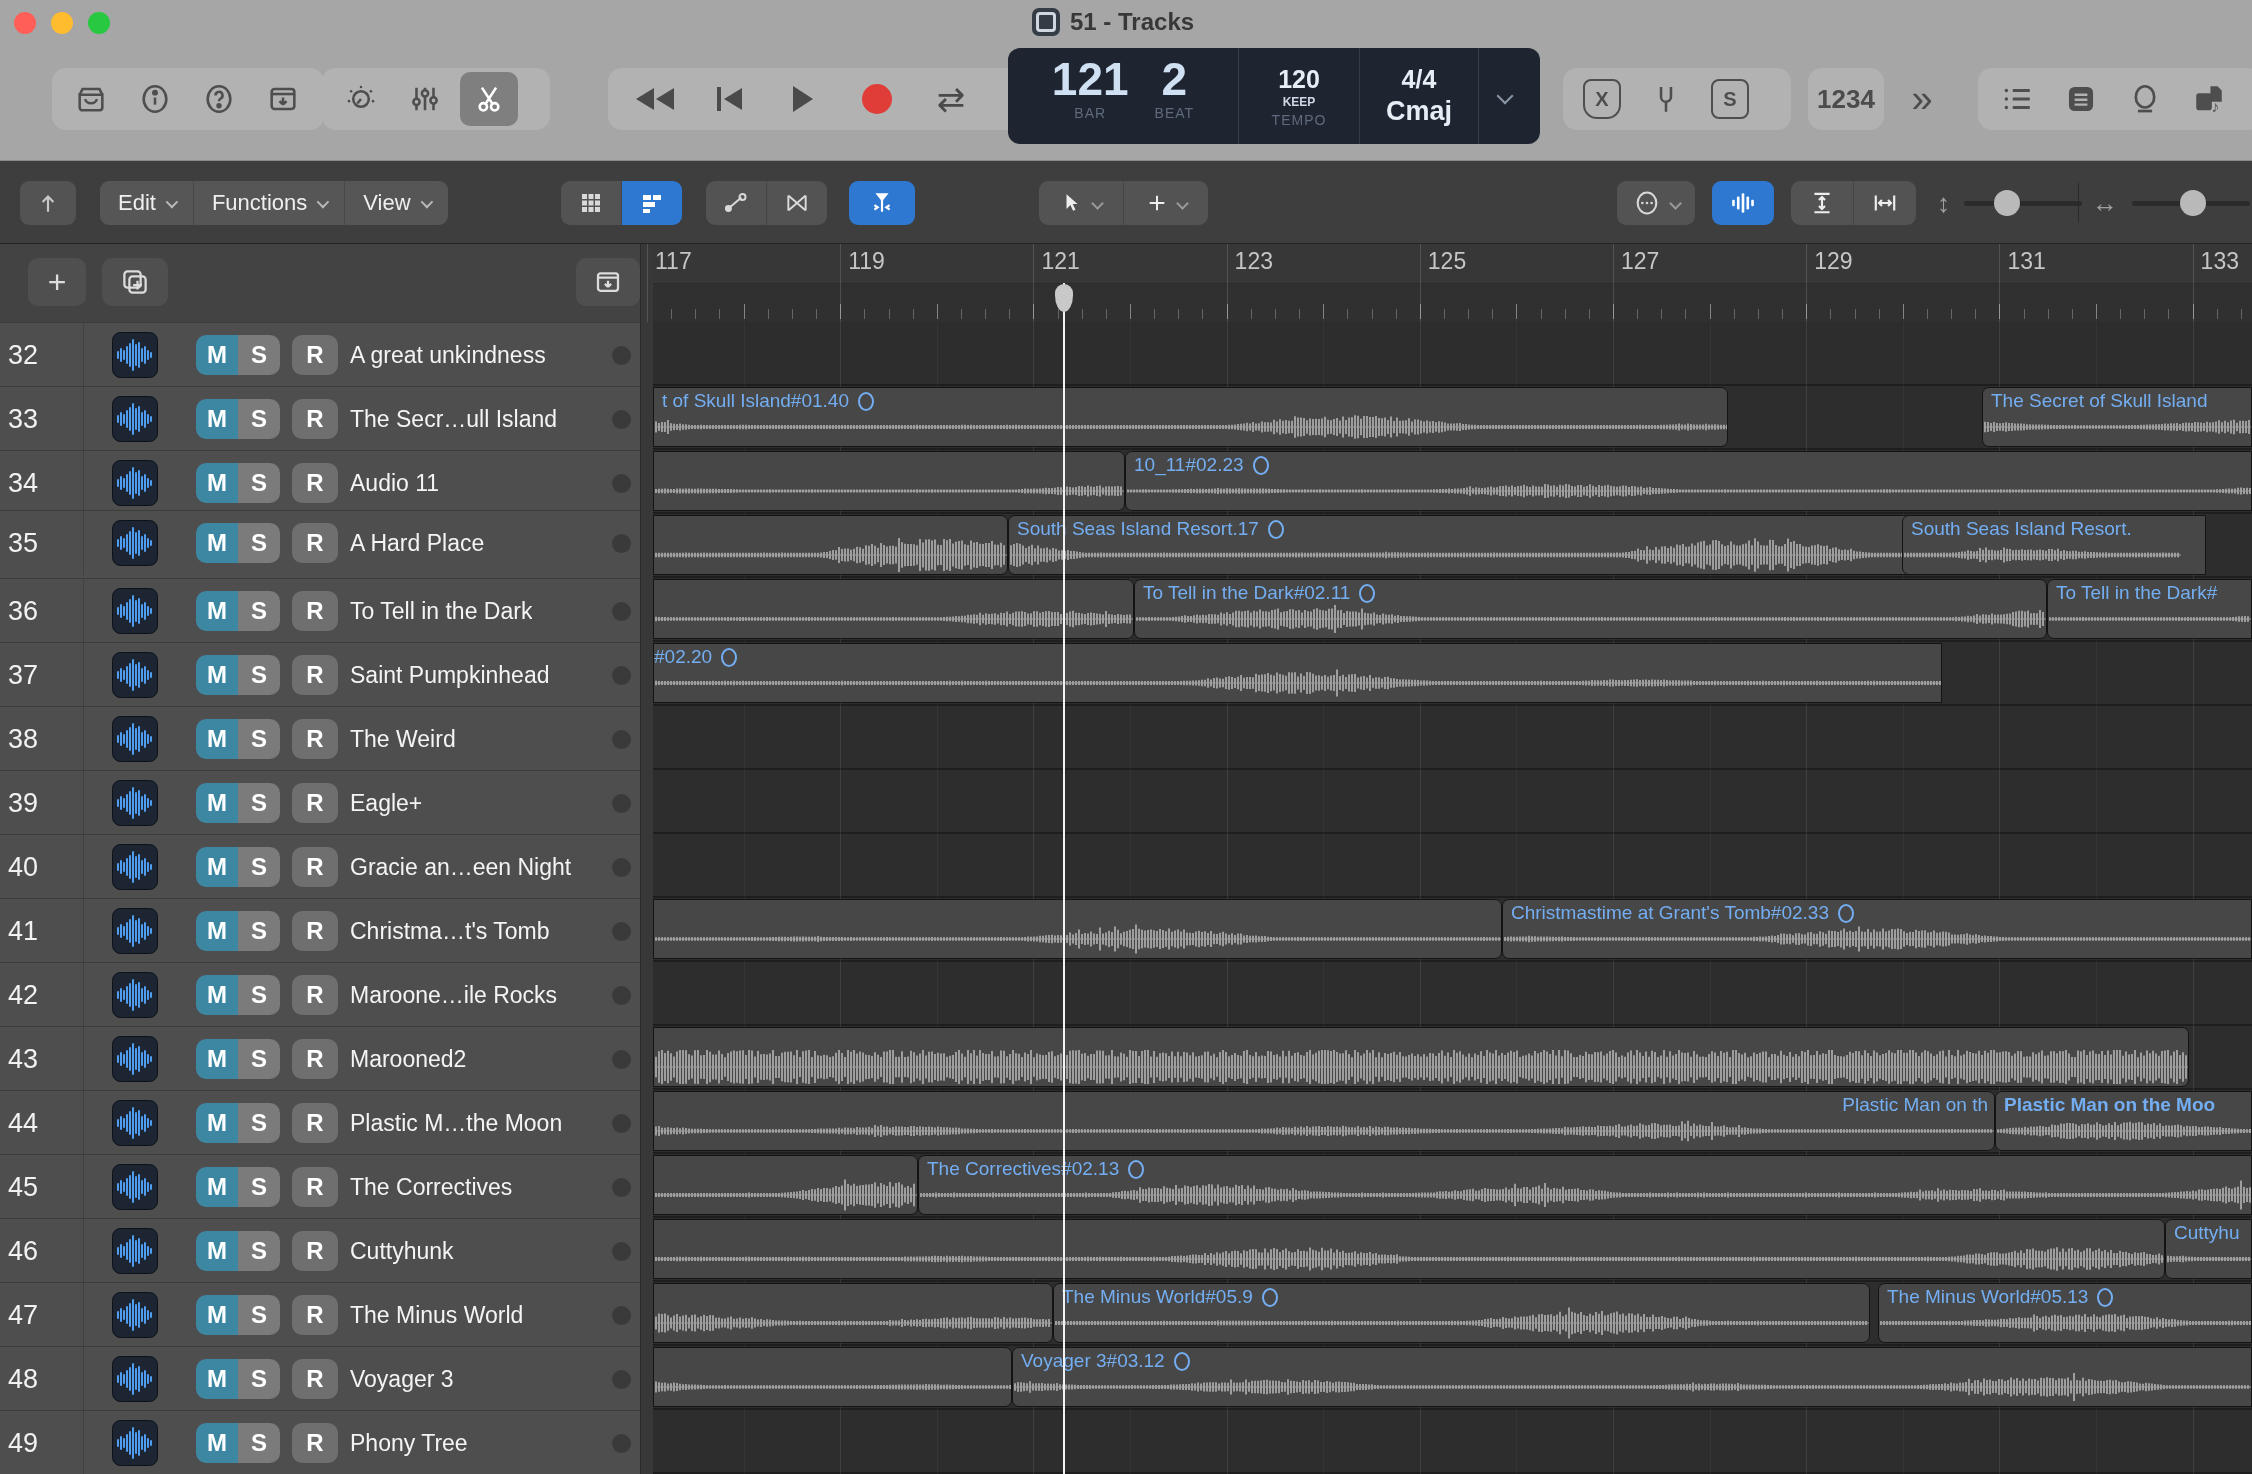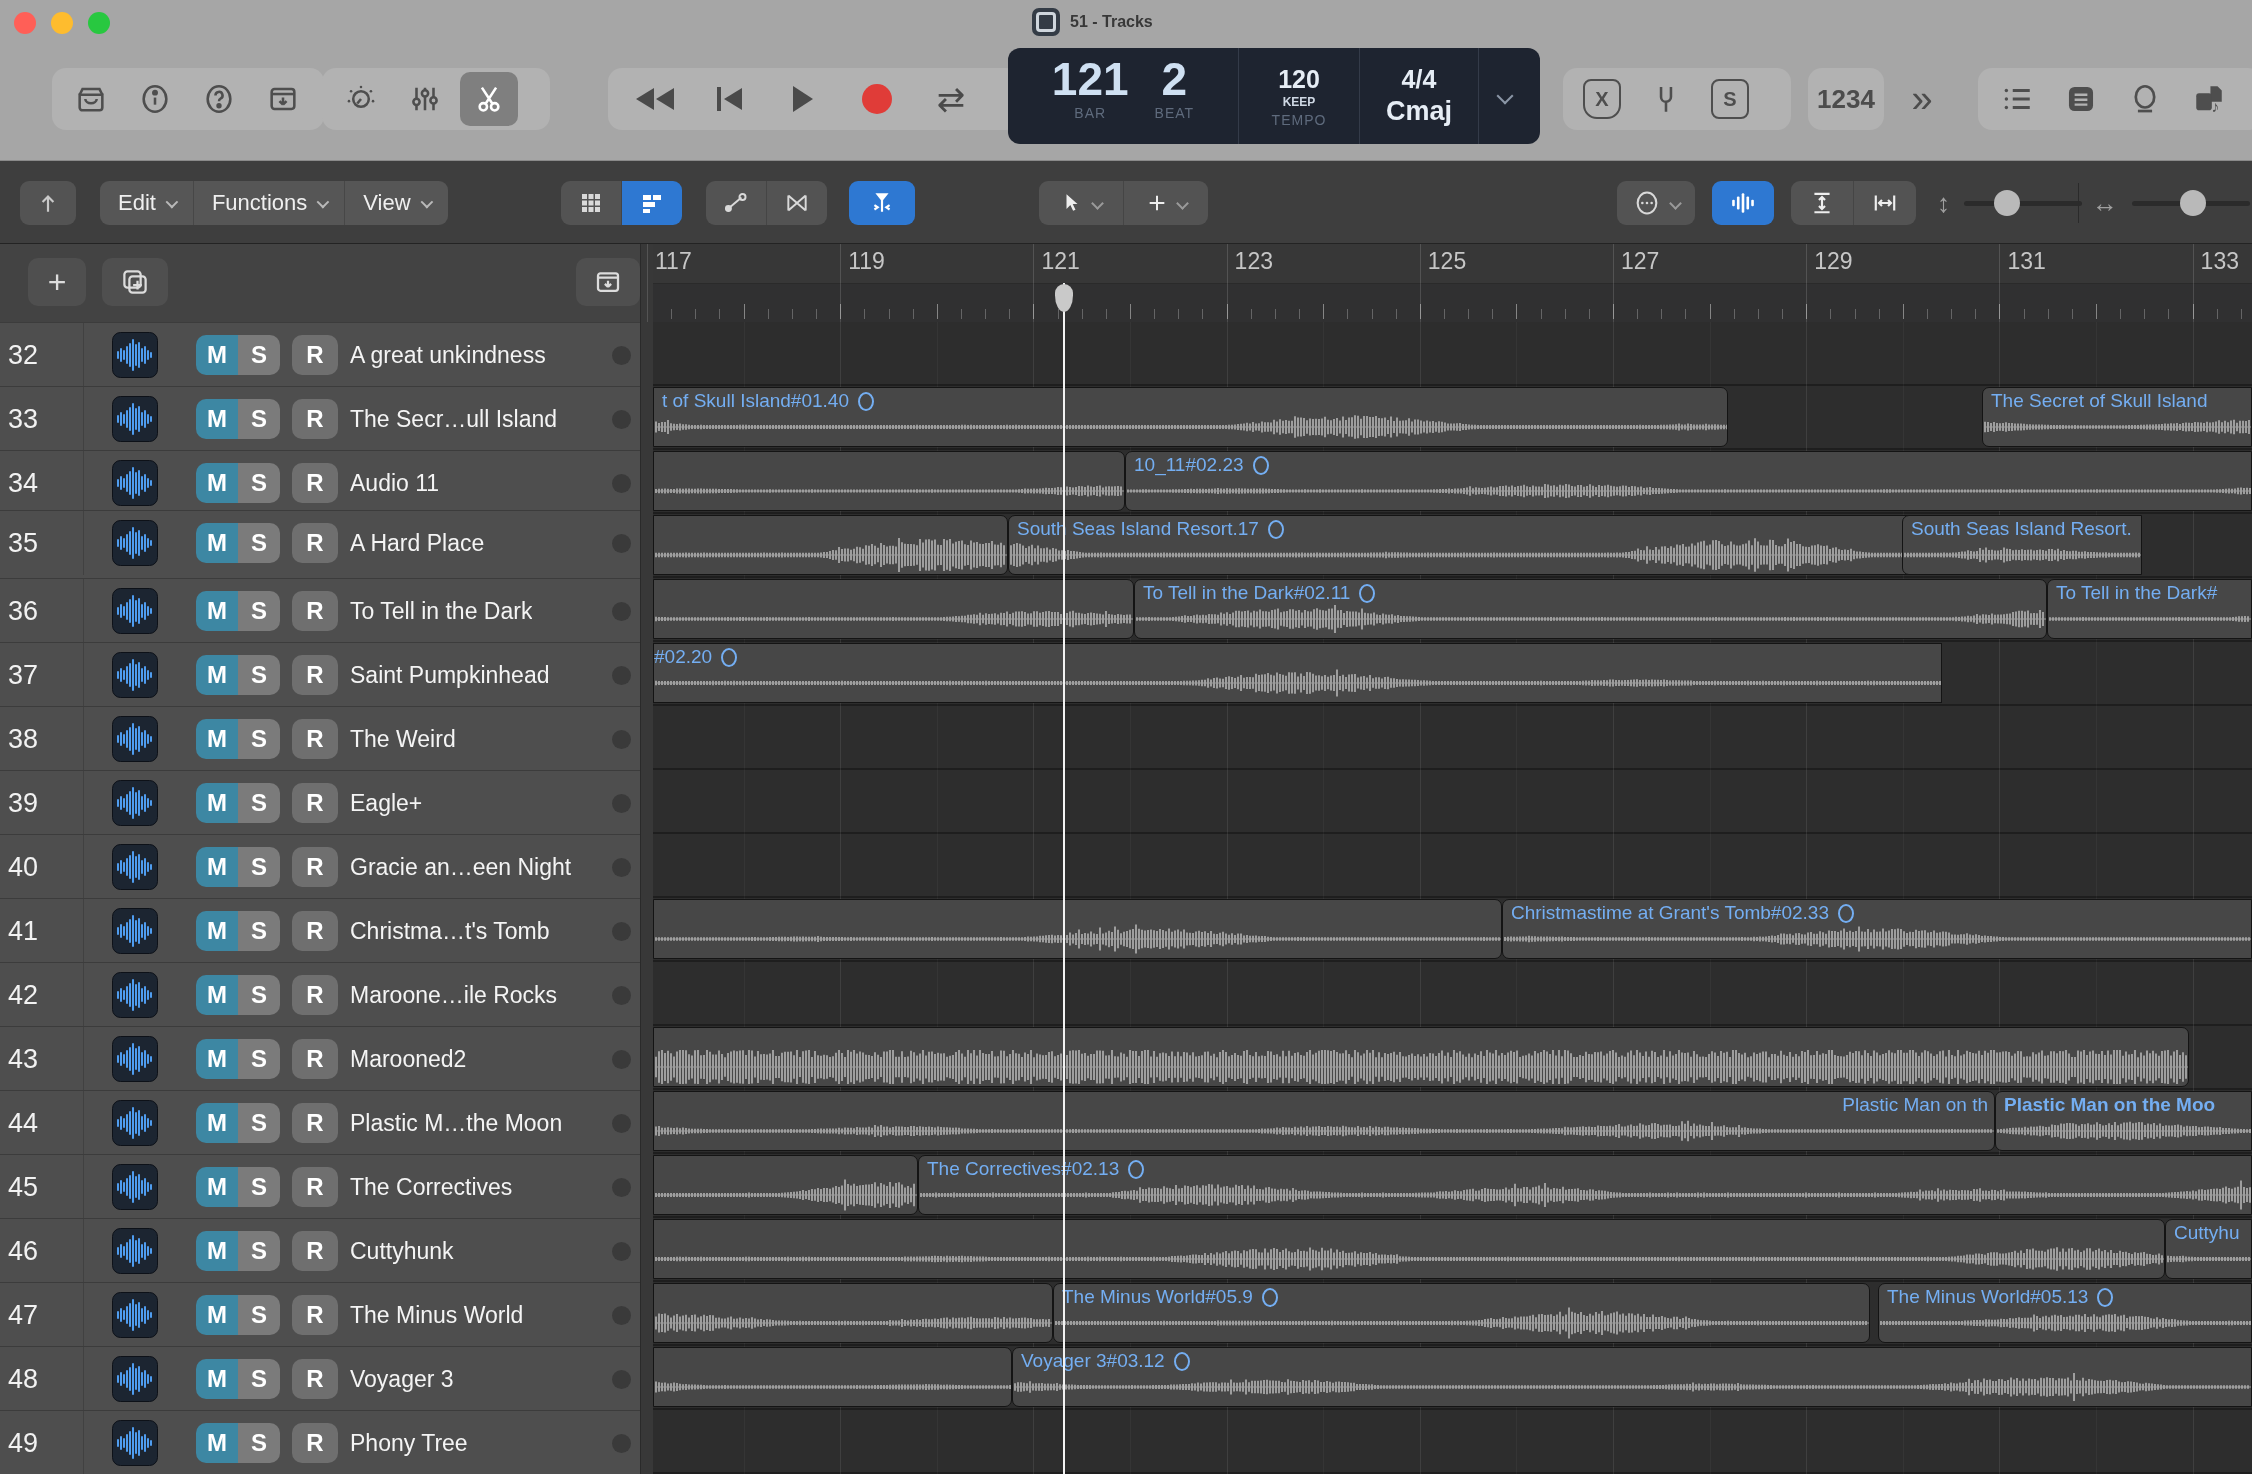--- a/index.html
+++ b/index.html
@@ -4,21 +4,21 @@
 <style>
   html,body{margin:0;padding:0;background:#1f1f1f;font-family:"Liberation Sans",sans-serif;}
   #app{position:relative;width:2252px;height:1474px;overflow:hidden;background:#2e2e2e;
        -webkit-font-smoothing:antialiased;}
   
   .chrome{position:absolute;left:0;top:0;width:2252px;height:160px;background:#a6a6a6;}
   .tl{position:absolute;top:12px;width:22px;height:22px;border-radius:50%;}
   .title-wrap{position:absolute;left:1032px;top:8px;display:flex;align-items:center;gap:10px;}
   .app-badge{width:28px;height:28px;border-radius:7px;background:#343c46;display:flex;align-items:center;justify-content:center;}
   .app-badge i{width:14px;height:14px;border:3px solid #cfd6dd;border-radius:4px;display:block;}
-  .win-title{font-size:16px;font-weight:bold;color:#383838;}
+  .win-title{font-size:24px;font-weight:bold;color:#383838;}
   .tgroup{position:absolute;top:68px;height:62px;background:#b2b2b2;border-radius:14px;display:flex;align-items:center;padding:0 10px;gap:6px;}
   .tbtn{width:58px;height:54px;display:flex;align-items:center;justify-content:center;color:#4e4e4e;border-radius:10px;}
   .tbtn.active{background:#7f7f7f;color:#fff;}
   .tbtn svg{display:block;}
   .badge{width:34px;height:36px;border:2.5px solid #4e4e4e;border-radius:8px 8px 14px 14px;display:flex;align-items:center;justify-content:center;font-size:20px;font-weight:bold;color:#4e4e4e;}
   .badge.sq{border-radius:8px;}
   .count-btn{position:absolute;top:68px;height:62px;background:#b2b2b2;border-radius:14px;display:flex;align-items:center;justify-content:center;color:#4c4c4c;font-weight:bold;}
   .plainbtn{position:absolute;top:68px;height:62px;display:flex;align-items:center;justify-content:center;color:#4c4c4c;}
   
   .tri-l{width:0;height:0;border-top:11px solid transparent;border-bottom:11px solid transparent;border-right:18px solid #4a4a4a;}
@@ -1034,21 +1034,21 @@
       <div class="region" style="left: 355px; top: 193px; width: 964px; border-radius: 7px;">
         <div class="rlab" style="left: 8px;">
           <span>South Seas Island Resort.17</span>
           <span class="loopdot"></span>
         </div>
         <svg class="wavesvg" width="964" height="36">
           <path d="M2 18H962" stroke="#9e9e9e" stroke-width="1"></path>
           <path d="M2 8.2V27.8M5 6.9V29.1M8 6.0V30.0M11 6.7V29.3M14 8.5V27.5M17 11.0V25.0M20 9.2V26.8M23 7.8V28.2M26 11.3V24.7M29 8.5V27.5M32 11.3V24.7M35 11.2V24.8M38 10.5V25.5M41 12.5V23.5M44 11.0V25.0M47 11.8V24.2M50 13.5V22.5M53 13.2V22.8M56 13.9V22.1M59 13.1V22.9M62 14.0V22.0M65 14.1V21.9M68 14.4V21.6M71 15.1V20.9M74 15.4V20.6M77 15.8V20.2M80 15.8V20.2M83 15.8V20.2M86 15.8V20.2M89 15.8V20.2M92 15.4V20.6M95 15.8V20.2M98 15.8V20.2M101 15.8V20.2M104 15.8V20.2M107 15.8V20.2M110 15.8V20.2M113 15.8V20.2M116 15.8V20.2M119 15.8V20.2M122 15.8V20.2M125 15.8V20.2M128 15.8V20.2M131 15.8V20.2M134 15.8V20.2M137 15.8V20.2M140 15.8V20.2M143 15.8V20.2M146 15.8V20.2M149 15.8V20.2M152 15.8V20.2M155 15.4V20.6M158 15.8V20.2M161 15.8V20.2M164 15.8V20.2M167 15.8V20.2M170 15.8V20.2M173 15.8V20.2M176 15.8V20.2M179 15.8V20.2M182 15.8V20.2M185 15.8V20.2M188 15.8V20.2M191 15.8V20.2M194 15.8V20.2M197 15.8V20.2M200 15.8V20.2M203 15.8V20.2M206 15.8V20.2M209 15.8V20.2M212 15.8V20.2M215 15.8V20.2M218 15.8V20.2M221 15.8V20.2M224 15.8V20.2M227 15.8V20.2M230 15.8V20.2M233 15.4V20.6M236 15.8V20.2M239 15.8V20.2M242 15.8V20.2M245 15.8V20.2M248 15.8V20.2M251 15.8V20.2M254 15.8V20.2M257 15.8V20.2M260 15.8V20.2M263 15.8V20.2M266 15.8V20.2M269 15.8V20.2M272 15.8V20.2M275 15.8V20.2M278 15.8V20.2M281 15.8V20.2M284 15.8V20.2M287 15.4V20.6M290 15.8V20.2M293 15.4V20.6M296 15.8V20.2M299 15.8V20.2M302 15.8V20.2M305 15.8V20.2M308 15.4V20.6M311 15.8V20.2M314 15.8V20.2M317 15.8V20.2M320 15.8V20.2M323 15.8V20.2M326 15.8V20.2M329 15.8V20.2M332 15.8V20.2M335 15.4V20.6M338 15.8V20.2M341 15.8V20.2M344 15.8V20.2M347 15.8V20.2M350 15.8V20.2M353 15.8V20.2M356 15.8V20.2M359 15.7V20.3M362 15.6V20.4M365 15.6V20.4M368 15.5V20.5M371 15.6V20.4M374 15.5V20.5M377 14.7V21.3M380 15.4V20.6M383 15.3V20.7M386 15.2V20.8M389 15.3V20.7M392 15.5V20.5M395 15.4V20.6M398 15.4V20.6M401 15.7V20.3M404 15.7V20.3M407 15.8V20.2M410 15.8V20.2M413 15.8V20.2M416 15.8V20.2M419 15.4V20.6M422 15.8V20.2M425 15.8V20.2M428 15.8V20.2M431 15.8V20.2M434 15.8V20.2M437 15.8V20.2M440 15.8V20.2M443 15.8V20.2M446 15.8V20.2M449 15.8V20.2M452 15.8V20.2M455 15.4V20.6M458 15.8V20.2M461 15.8V20.2M464 15.8V20.2M467 15.8V20.2M470 15.8V20.2M473 15.8V20.2M476 15.8V20.2M479 15.8V20.2M482 15.8V20.2M485 15.4V20.6M488 15.8V20.2M491 15.8V20.2M494 15.8V20.2M497 15.8V20.2M500 15.8V20.2M503 15.8V20.2M506 15.8V20.2M509 15.8V20.2M512 15.8V20.2M515 15.8V20.2M518 15.8V20.2M521 15.8V20.2M524 15.8V20.2M527 15.8V20.2M530 15.8V20.2M533 15.8V20.2M536 15.8V20.2M539 15.8V20.2M542 15.8V20.2M545 15.8V20.2M548 15.8V20.2M551 15.8V20.2M554 15.8V20.2M557 15.8V20.2M560 15.8V20.2M563 15.8V20.2M566 15.8V20.2M569 15.8V20.2M572 15.8V20.2M575 15.8V20.2M578 15.8V20.2M581 15.8V20.2M584 15.8V20.2M587 15.8V20.2M590 15.8V20.2M593 15.8V20.2M596 15.8V20.2M599 15.4V20.6M602 15.8V20.2M605 15.8V20.2M608 15.4V20.6M611 15.8V20.2M614 15.4V20.6M617 14.9V21.1M620 15.1V20.9M623 14.1V21.9M626 13.8V22.2M629 11.4V24.6M632 12.9V23.1M635 13.3V22.7M638 9.3V26.7M641 12.5V23.5M644 13.0V23.0M647 10.1V25.9M650 12.6V23.4M653 9.4V26.6M656 9.2V26.8M659 11.0V25.0M662 9.3V26.7M665 10.7V25.3M668 7.6V28.4M671 8.3V27.7M674 7.1V28.9M677 9.7V26.3M680 9.5V26.5M683 6.5V29.5M686 8.6V27.4M689 5.5V30.5M692 4.4V31.6M695 3.8V32.2M698 8.5V27.5M701 7.6V28.4M704 3.3V32.7M707 3.1V32.9M710 4.0V32.0M713 7.2V28.8M716 9.0V27.0M719 8.2V27.8M722 4.4V31.6M725 7.4V28.6M728 8.5V27.5M731 8.4V27.6M734 7.3V28.7M737 6.5V29.5M740 3.6V32.4M743 8.2V27.8M746 1.3V34.7M749 4.4V31.6M752 8.3V27.7M755 8.6V27.4M758 8.5V27.5M761 2.8V33.2M764 3.1V32.9M767 7.9V28.1M770 9.3V26.7M773 9.2V26.8M776 7.0V29.0M779 1.5V34.5M782 5.0V31.0M785 4.1V31.9M788 7.0V29.0M791 6.9V29.1M794 9.2V26.8M797 9.8V26.2M800 10.1V25.9M803 8.4V27.6M806 8.2V27.8M809 7.3V28.7M812 8.4V27.6M815 9.0V27.0M818 8.6V27.4M821 12.0V24.0M824 10.7V25.3M827 10.3V25.7M830 12.2V23.8M833 12.9V23.1M836 12.5V23.5M839 13.0V23.0M842 11.8V24.2M845 13.7V22.3M848 14.5V21.5M851 14.5V21.5M854 14.9V21.1M857 15.2V20.8M860 15.6V20.4M863 15.8V20.2M866 15.8V20.2M869 15.8V20.2M872 15.8V20.2M875 15.8V20.2M878 15.8V20.2M881 15.8V20.2M884 15.8V20.2M887 15.8V20.2M890 15.8V20.2M893 15.8V20.2M896 15.8V20.2M899 15.4V20.6M902 15.4V20.6M905 15.8V20.2M908 15.8V20.2M911 15.8V20.2M914 15.8V20.2M917 15.8V20.2M920 15.8V20.2M923 15.8V20.2M926 15.8V20.2M929 15.8V20.2M932 15.8V20.2M935 15.8V20.2M938 15.8V20.2M941 15.8V20.2M944 15.8V20.2M947 15.4V20.6M950 15.8V20.2M953 15.8V20.2M956 15.8V20.2M959 15.8V20.2" stroke="#9e9e9e" stroke-width="2"></path>
         </svg>
       </div>
-      <div class="region" style="left: 1249px; top: 193px; width: 240px; border-radius: 7px 0px 0px 7px;">
+      <div class="region" style="left: 1249px; top: 193px; width: 304px; border-radius: 7px 0px 0px 7px;">
         <div class="rlab" style="left: 8px;">
           <span>South Seas Island Resort.</span>
         </div>
         <svg class="wavesvg" width="280" height="36">
           <path d="M2 18H278" stroke="#9e9e9e" stroke-width="1"></path>
           <path d="M2 15.8V20.2M5 15.8V20.2M8 15.8V20.2M11 15.8V20.2M14 15.8V20.2M17 15.8V20.2M20 15.8V20.2M23 15.8V20.2M26 15.8V20.2M29 15.8V20.2M32 15.8V20.2M35 15.8V20.2M38 15.8V20.2M41 15.4V20.6M44 15.8V20.2M47 15.8V20.2M50 15.6V20.4M53 15.4V20.6M56 15.0V21.0M59 14.4V21.6M62 14.6V21.4M65 13.2V22.8M68 13.9V22.1M71 14.5V21.5M74 13.9V22.1M77 11.1V24.9M80 12.7V23.3M83 10.6V25.4M86 13.0V23.0M89 12.8V23.2M92 13.5V22.5M95 13.4V22.6M98 13.0V23.0M101 10.5V25.5M104 11.7V24.3M107 12.0V24.0M110 13.2V22.8M113 12.8V23.2M116 13.0V23.0M119 12.3V23.7M122 13.1V22.9M125 12.8V23.2M128 12.5V23.5M131 13.6V22.4M134 13.0V23.0M137 12.6V23.4M140 13.1V22.9M143 13.8V22.2M146 11.9V24.1M149 12.1V23.9M152 13.3V22.7M155 11.8V24.2M158 14.1V21.9M161 12.9V23.1M164 14.1V21.9M167 14.3V21.7M170 13.8V22.2M173 13.8V22.2M176 14.8V21.2M179 14.8V21.2M182 14.2V21.8M185 15.0V21.0M188 15.1V20.9M191 15.0V21.0M194 15.3V20.7M197 15.5V20.5M200 15.6V20.4M203 15.2V20.8M206 15.8V20.2M209 15.8V20.2M212 15.8V20.2M215 15.8V20.2M218 15.8V20.2M221 15.8V20.2M224 15.8V20.2M227 15.8V20.2M230 15.8V20.2M233 15.4V20.6M236 15.8V20.2M239 15.8V20.2M242 15.8V20.2M245 15.4V20.6M248 15.8V20.2M251 15.8V20.2M254 15.8V20.2M257 15.8V20.2M260 15.4V20.6M263 15.8V20.2M266 15.8V20.2M269 15.8V20.2M272 15.8V20.2M275 15.8V20.2" stroke="#9e9e9e" stroke-width="2"></path>
         </svg>
       </div>
       <div class="region" style="left: 0px; top: 257px; width: 481px; border-radius: 0px 7px 7px 0px;">
         <svg class="wavesvg" width="481" height="36">

